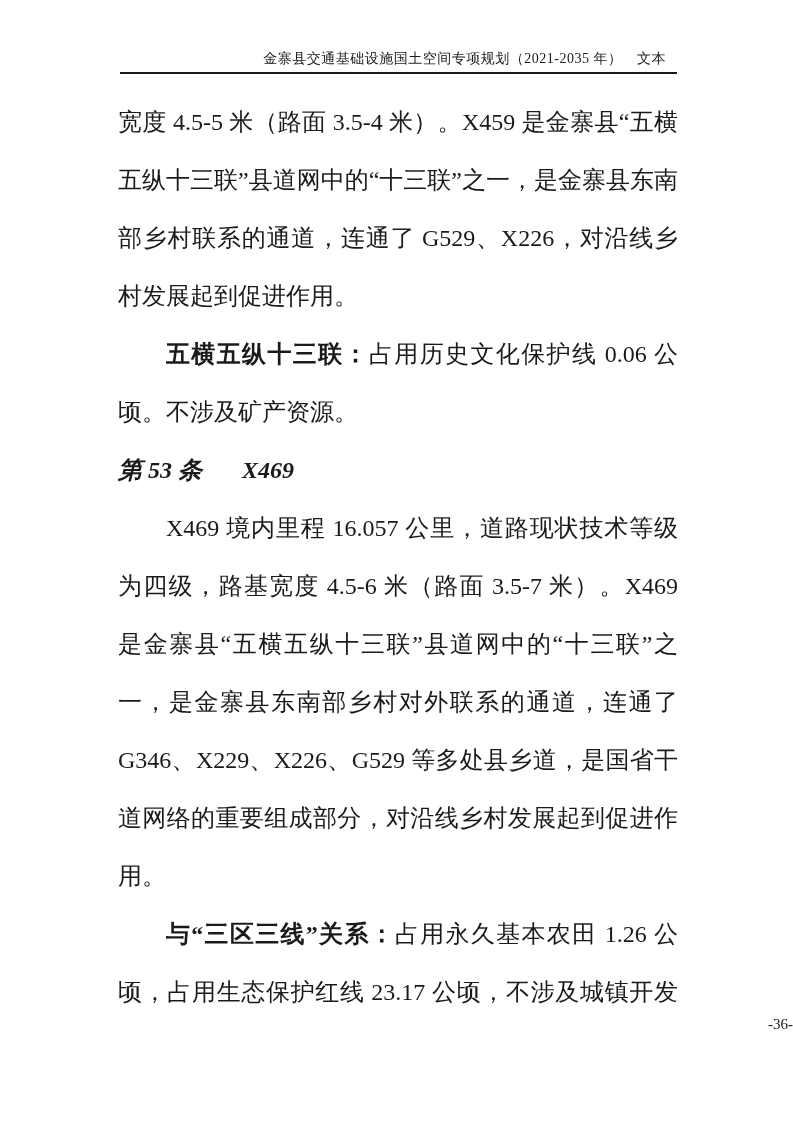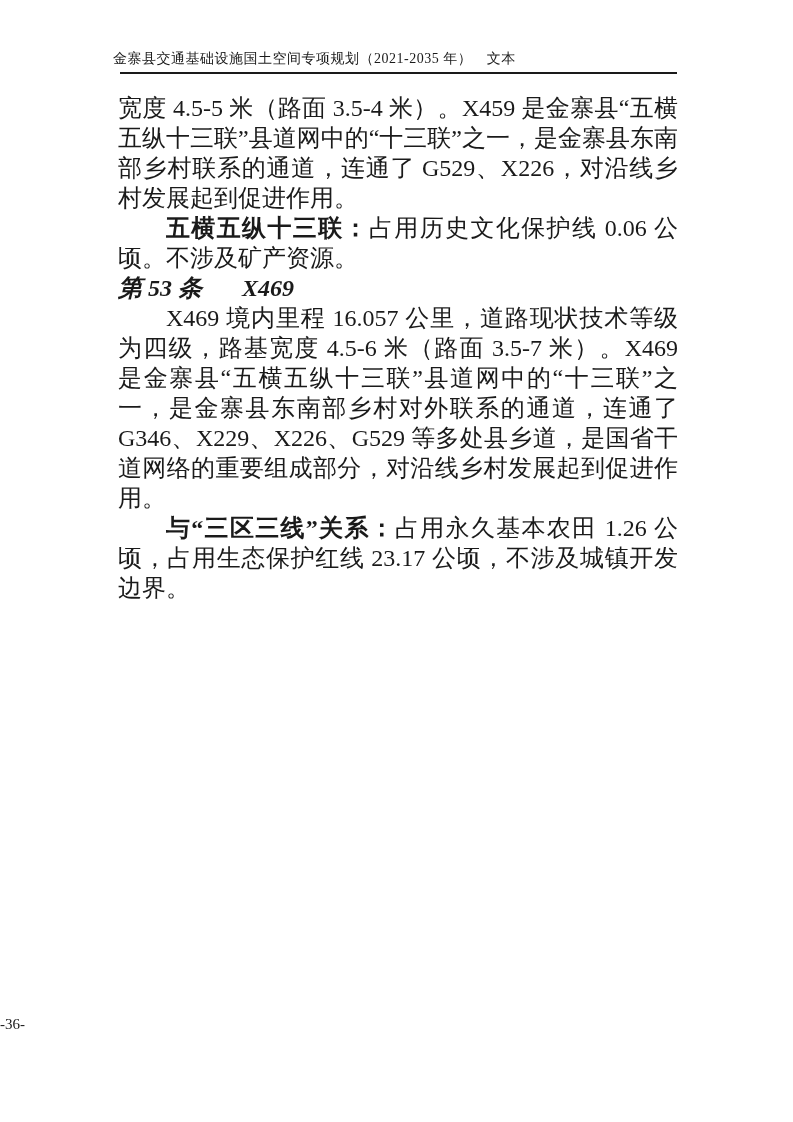--- a/index.html
+++ b/index.html
@@ -7,58 +7,58 @@
     width: 793px;
     height: 1122px;
     background: #ffffff;
     position: relative;
     font-family: "Liberation Serif", "DejaVu Serif", serif;
     color: #1a1a1a;
     overflow: hidden;
   }
   .page-header {
     position: absolute;
-    left: 113px;
+    left: 106px;
     top: 50px;
     width: 560px;
-    text-align: left;
+    text-align: right;
     font-size: 14px;
     letter-spacing: 0.5px;
     white-space: nowrap;
   }
   .header-rule {
     position: absolute;
     left: 120px;
     top: 72px;
     width: 557px;
     height: 2px;
     background: #1a1a1a;
   }
   .doc-body {
     position: absolute;
     left: 118px;
     top: 93px;
     width: 560px;
     height: 914px;
     overflow: hidden;
     font-size: 24px;
-    line-height: 30px;
+    line-height: 58px;
     text-align: justify;
   }
   .doc-body p { margin: 0; padding: 0; }
   .para-indent { text-indent: 48px; }
   .lbl { font-weight: 700; }
   .heading { font-weight: 700; text-indent: 0; font-style: italic; }
   .heading .art-no { display: inline-block; margin-right: 40px; }
   .page-footer {
     position: absolute;
     left: 0;
     top: 1016px;
     width: 793px;
-    text-align: left;
+    text-align: right;
     font-size: 15px;
   }
 </style>
 </head>
 <body>
 
 <div class="page-header">
   <span>金寨县交通基础设施国土空间专项规划（2021-2035 年）　文本</span>
 </div>
 

